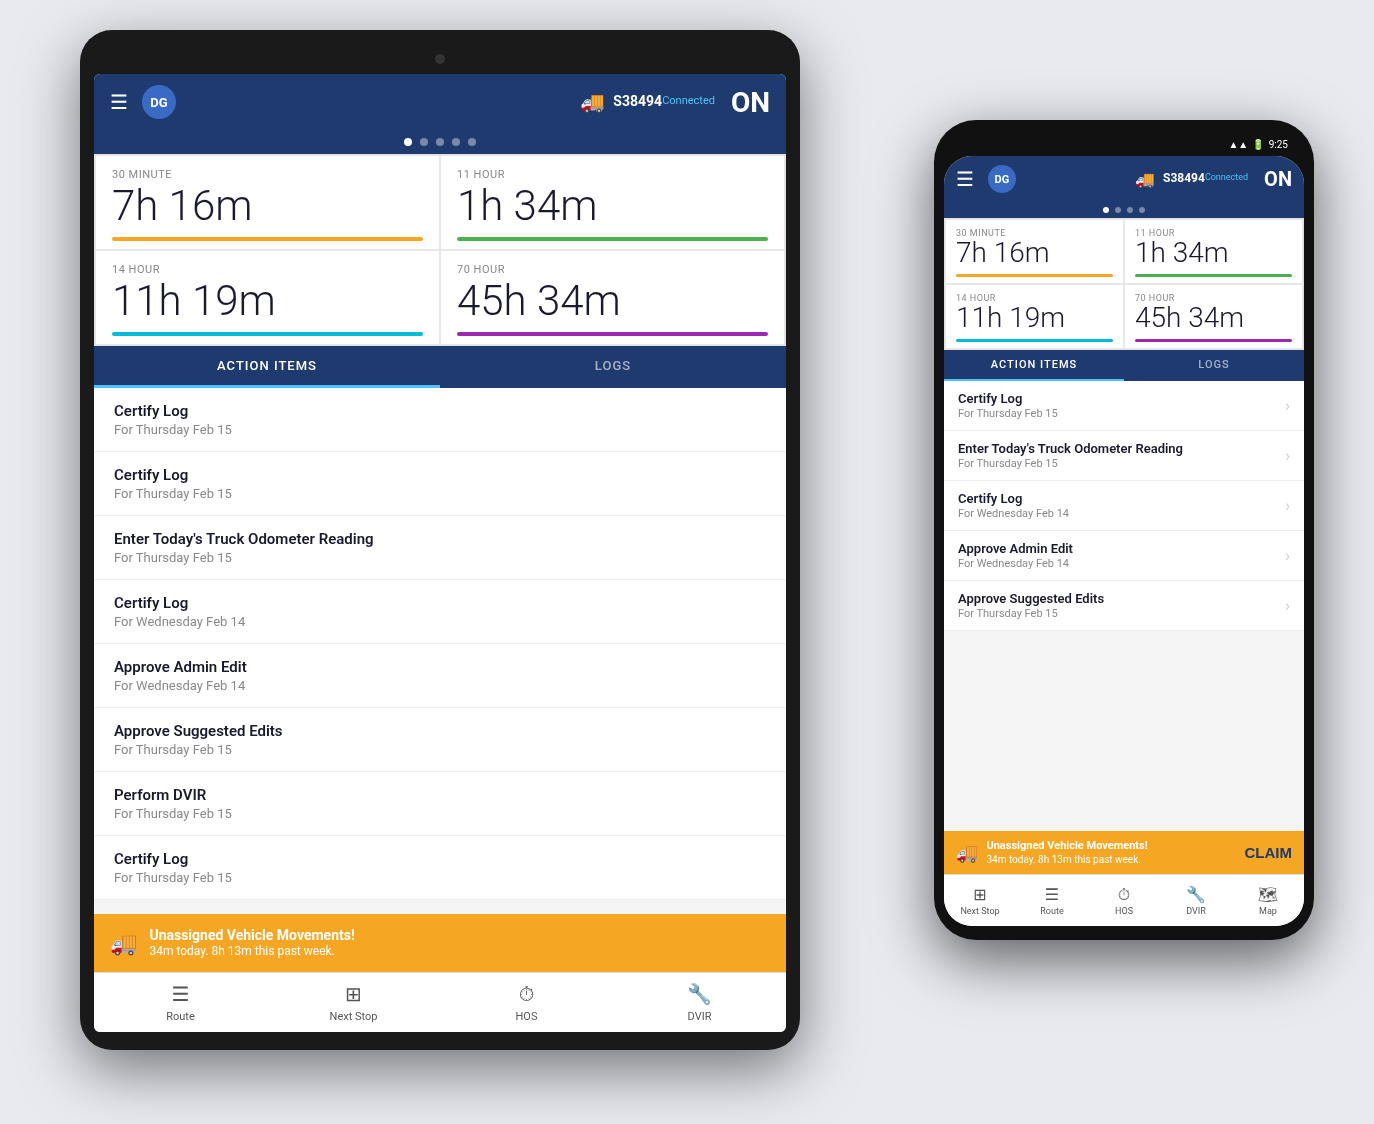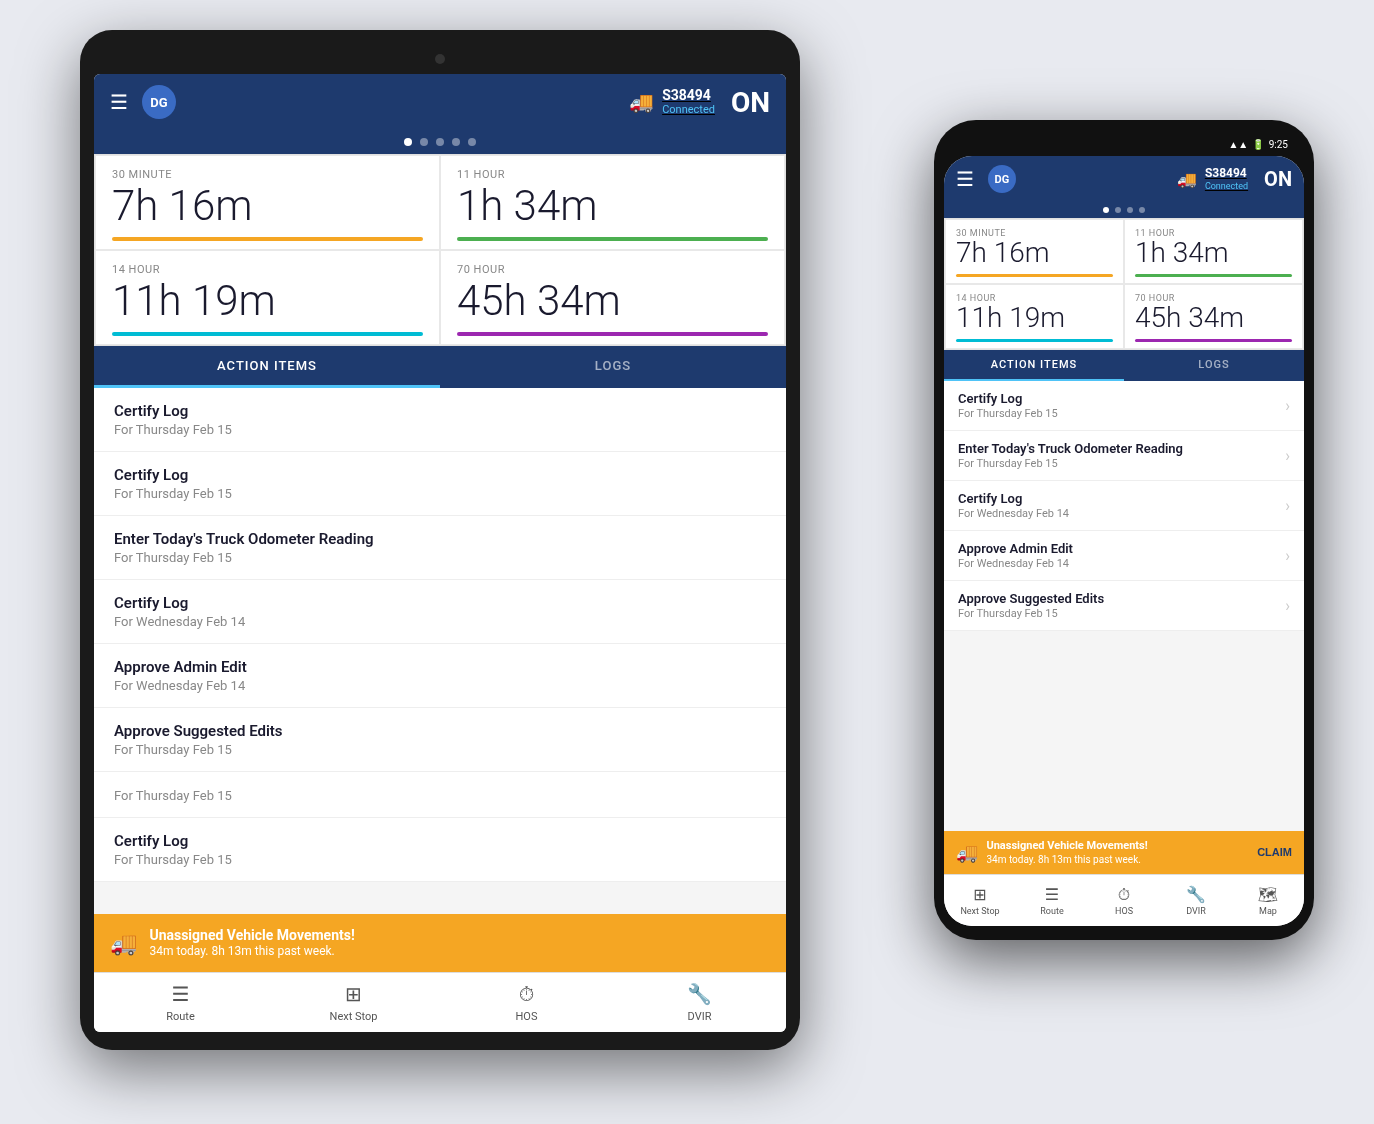--- a/index.html
+++ b/index.html
@@ -88,22 +88,21 @@
       display: flex;
       align-items: center;
       gap: 8px;
     }
     .truck-icon-wrap {
       color: white;
       font-size: 20px;
     }
     .truck-text {
       display: flex;
-      flex-direction: column;
-      text-decoration: underline;
+      flex-direction: row;
     }
     .truck-id {
       color: white;
       font-size: 14px;
       font-weight: bold;
       line-height: 1.1;
     }
     .connected-text {
       color: #4fc3f7;
       font-size: 11px;
@@ -414,21 +413,21 @@
       line-height: 1.3;
     }
     .phone-banner-sub {
       font-size: 10px;
       font-weight: normal;
     }
     .claim-btn {
       background: transparent;
       border: none;
       color: #1e3a6e;
-      font-size: 11px;
+      font-size: 15px;
       font-weight: bold;
       cursor: pointer;
     }
 
     .phone-bottom-nav {
       background: white;
       display: flex;
       border-top: 1px solid #ddd;
       height: 52px;
     }
@@ -534,20 +533,21 @@
       </div>
       <div class="action-item">
         <div class="action-item-title">Approve Admin Edit</div>
         <div class="action-item-sub">For Wednesday Feb 14</div>
       </div>
       <div class="action-item">
         <div class="action-item-title">Approve Suggested Edits</div>
         <div class="action-item-sub">For Thursday Feb 15</div>
       </div>
       <div class="action-item">
+        <div class="action-item-title">Perform DVIR</div>
         <div class="action-item-sub">For Thursday Feb 15</div>
       </div>
       <div class="action-item">
         <div class="action-item-title">Certify Log</div>
         <div class="action-item-sub">For Thursday Feb 15</div>
       </div>
     </div>
 
     <div class="unassigned-banner">
       <div class="banner-truck">🚚</div>

